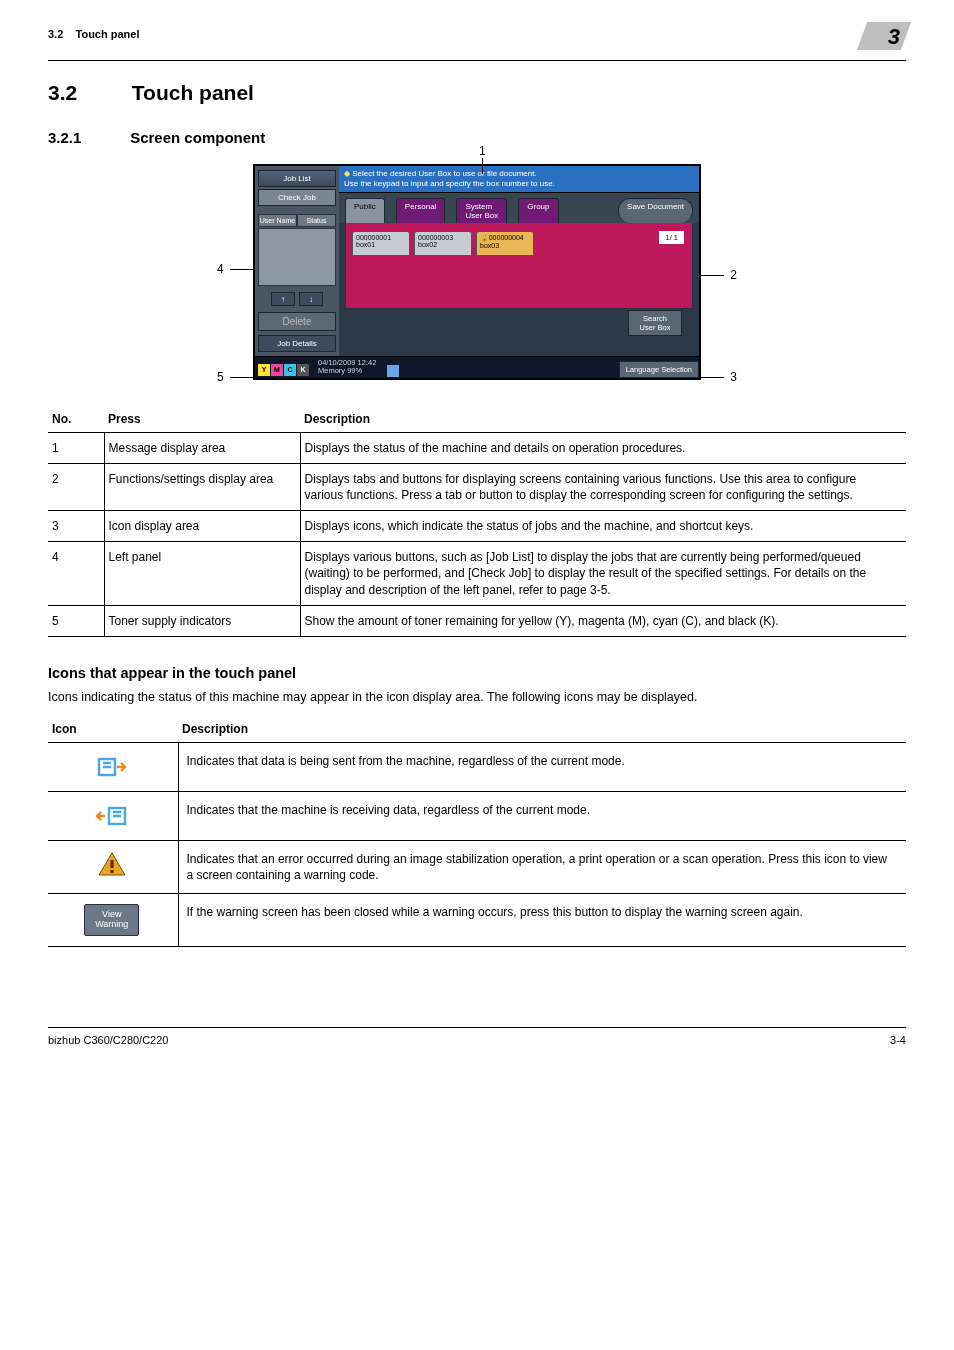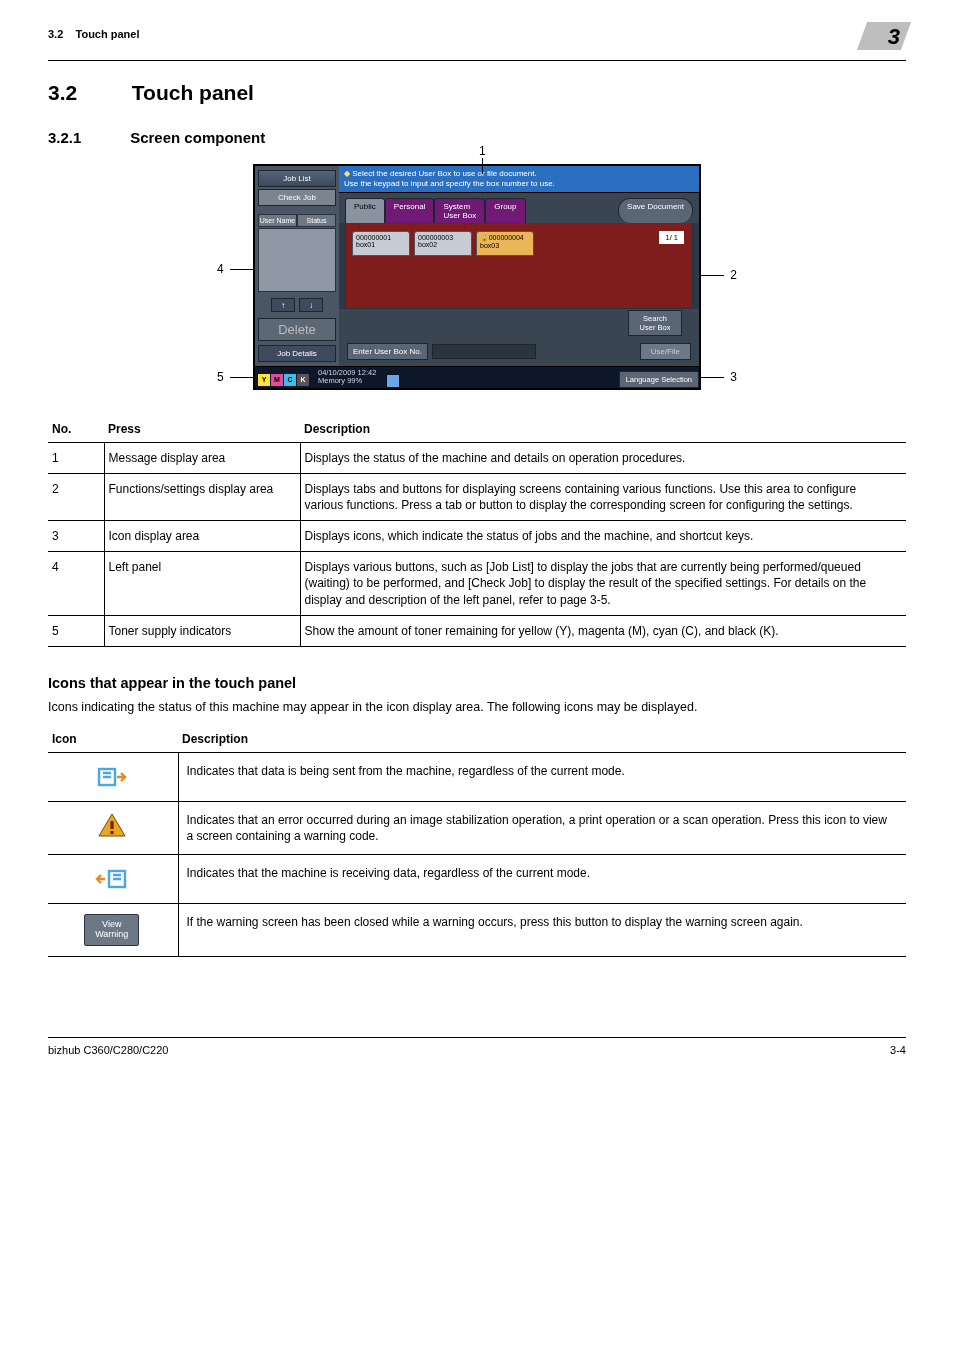--- a/index.html
+++ b/index.html
@@ -40,31 +40,31 @@
   .screen { width: 448px; border: 2px solid #000; display: flex; flex-direction: column; background: #2b3948; font-family: "MS Sans Serif", Arial, sans-serif; font-size: 9px; color: #fff; }
   .screen-top { display: flex; }
   .left-panel { width: 84px; background: #4a5664; display: flex; flex-direction: column; align-items: center; padding: 4px 3px; gap: 2px; }
   .lp-btn { width: 100%; background: linear-gradient(#546378,#3c4a5c); border: 1px solid #1d2530; text-align: center; padding: 3px 0; font-size: 8px; }
   .lp-btn.grey { background: #7b8590; }
   .lp-head { width: 100%; display: flex; font-size: 7px; margin-top: 6px; }
   .lp-head > div { flex: 1; background: #6c7886; border: 1px solid #2a323e; text-align: center; padding: 2px 0; }
   .lp-space { flex: 1; width: 100%; background: #8e98a4; border: 1px solid #2a323e; min-height: 58px; margin-top: -1px; }
   .lp-arrows { display: flex; gap: 4px; width: 100%; justify-content: center; margin-top: 4px; }
   .lp-arrows .ar { width: 24px; height: 14px; background: #3d4b5d; border: 1px solid #1d2530; display: flex; align-items: center; justify-content: center; font-size: 8px; }
-  .lp-del { width: 100%; background: #5c6876; border: 1px solid #1d2530; text-align: center; font-size: 13px; padding: 3px 0; margin-top: 4px; color: #bbb; }
+  .lp-del { width: 100%; background: #5c6876; border: 1px solid #1d2530; text-align: center; font-size: 10px; padding: 3px 0; margin-top: 4px; color: #bbb; }
   .lp-det { width: 100%; background: #3d4b5d; border: 1px solid #1d2530; text-align: center; font-size: 8px; padding: 3px 0; margin-top: 2px; }
 
   .main-panel { flex: 1; display: flex; flex-direction: column; }
   .msg-bar { background: #2b6fc0; color: #fff; font-size: 8px; padding: 3px 5px; line-height: 1.25; border-bottom: 1px solid #000; }
   .bullet { color: #ffe26a; margin-right: 2px; }
-  .tabs-row { display: flex; gap: 0; padding: 5px 6px 0 6px; background: #3a4552; flex-wrap: wrap; }
+  .tabs-row { display: flex; gap: 11px; padding: 5px 6px 0 6px; background: #3a4552; flex-wrap: wrap; }
   .tabs-row .tab { flex: 0 0 auto; padding: 3px 8px; font-size: 8px; background: #701a75; border: 1px solid #1d2530; border-bottom: none; border-radius: 3px 3px 0 0; }
   .tabs-row .tab.active { background: #8a94a0; color: #000; }
   .tabs-row .tab.save { margin-left: auto; background: #5a6674; border-radius: 12px; }
-  .box-area { background: #7f1d1d; margin: 0 6px 0 6px; border: 1px solid #2a323e; border-top: none; padding: 8px 6px; min-height: 86px; position: relative; }
+  .box-area { background: #be185d; margin: 0 6px 0 6px; border: 1px solid #2a323e; border-top: none; padding: 8px 6px; min-height: 86px; position: relative; }
   .box-tabs { display: flex; gap: 4px; }
   .bx { width: 58px; background: #c7ccd4; color: #000; border: 1px solid #4a5360; font-size: 7px; padding: 2px 3px 6px 3px; border-radius: 3px 3px 0 0; }
   .bx .t { font-size: 7px; }
   .bx.l { background: #ebb657; }
   .pg { position: absolute; right: 8px; top: 8px; background: #fff; color: #000; font-size: 7.5px; padding: 2px 6px; }
   .search-btn { position: absolute; right: 10px; bottom: -28px; width: 54px; font-size: 7.5px; text-align: center; padding: 3px 0; background: #5a6674; border: 1px solid #1d2530; }
   .footer-row { display: flex; align-items: center; gap: 6px; padding: 34px 8px 6px 8px; background: #3a4552; }
   .enter-box { flex: 0 0 55%; display: flex; align-items: center; gap: 4px; }
   .enter-box .lbl { font-size: 8px; background: #5a6674; padding: 3px 5px; border: 1px solid #1d2530; }
   .enter-box .fld { flex: 1; height: 15px; background: #2b333e; border: 1px solid #1d2530; }
@@ -188,27 +188,20 @@
                 </div>
               <div class="bx l">
                   <div class="t"><span>🔒</span><span>000000004</span></div>
                   <div>box03</div>
                 </div>
             </div>
             <div class="pg">1/ 1</div>
             <div class="search-btn" style="white-space:pre;">Search
 User Box</div>
           </div>
-          <div class="footer-row">
-            <div class="enter-box">
-              <div class="lbl">Enter User Box No.</div>
-              <div class="fld"></div>
-            </div>
-            <div class="use-btn">Use/File</div>
-          </div>
         </div>
       </div>
       <div class="status-row">
         <div class="toners">
           <div class="tn y">Y</div>
           <div class="tn m">M</div>
           <div class="tn c">C</div>
           <div class="tn k">K</div>
         </div>
         <div class="dt">
@@ -286,42 +279,42 @@
               <rect x="4" y="6" width="16" height="16"></rect>
               <path d="M8 10 L16 10 M8 14 L16 14"></path>
             </g>
             <path d="M22 14 L30 14 M26 10 L30 14 L26 18" fill="none" stroke="#e68a24" stroke-width="2.4"></path>
           </svg>
       </td>
       <td>Indicates that data is being sent from the machine, regardless of the current mode.</td>
     </tr>
     <tr>
       <td class="icon-cell">
-        <svg width="30" height="26" viewBox="0 0 30 26">
-            <path d="M15 2 L28 24 L2 24 Z" fill="#e6a823" stroke="#7a4a00" stroke-width="1"></path>
-            <rect x="13.4" y="9" width="3.2" height="8" fill="#7a2000"></rect>
-            <rect x="13.4" y="19" width="3.2" height="3" fill="#7a2000"></rect>
-          </svg>
-      </td>
-      <td>Indicates that an error occurred during an image stabilization operation, a print operation or a scan operation. Press this icon to view a screen containing a warning code.</td>
-    </tr>
-    <tr>
-      <td class="icon-cell">
         <svg width="34" height="28" viewBox="0 0 34 28">
             <g fill="none" stroke="#4aa7e6" stroke-width="2.4">
               <rect x="14" y="6" width="16" height="16"></rect>
               <path d="M18 10 L26 10 M18 14 L26 14"></path>
             </g>
             <path d="M2 14 L10 14 M6 10 L2 14 L6 18" fill="none" stroke="#e68a24" stroke-width="2.4"></path>
           </svg>
       </td>
       <td>Indicates that the machine is receiving data, regardless of the current mode.</td>
     </tr>
     <tr>
       <td class="icon-cell">
+        <svg width="30" height="26" viewBox="0 0 30 26">
+            <path d="M15 2 L28 24 L2 24 Z" fill="#e6a823" stroke="#7a4a00" stroke-width="1"></path>
+            <rect x="13.4" y="9" width="3.2" height="8" fill="#7a2000"></rect>
+            <rect x="13.4" y="19" width="3.2" height="3" fill="#7a2000"></rect>
+          </svg>
+      </td>
+      <td>Indicates that an error occurred during an image stabilization operation, a print operation or a scan operation. Press this icon to view a screen containing a warning code.</td>
+    </tr>
+    <tr>
+      <td class="icon-cell">
         <span class="vw-chip" style="white-space:pre;">View
 Warning</span>
       </td>
       <td>If the warning screen has been closed while a warning occurs, press this button to display the warning screen again.</td>
     </tr>
   </tbody>
 </table>
 
 <div class="page-foot">
   <span>bizhub C360/C280/C220</span>

